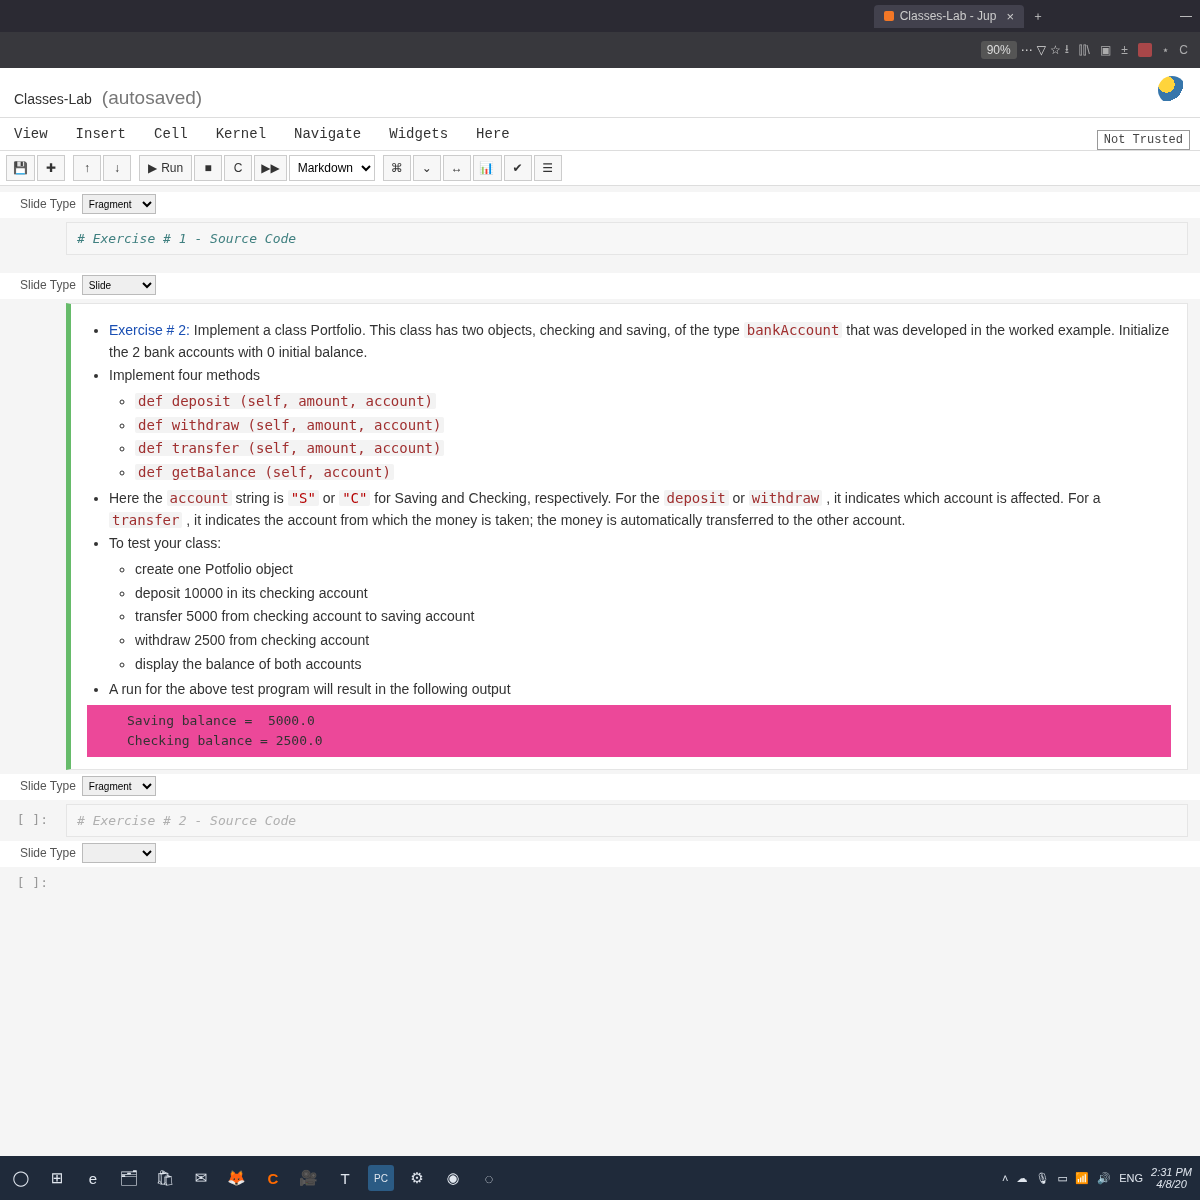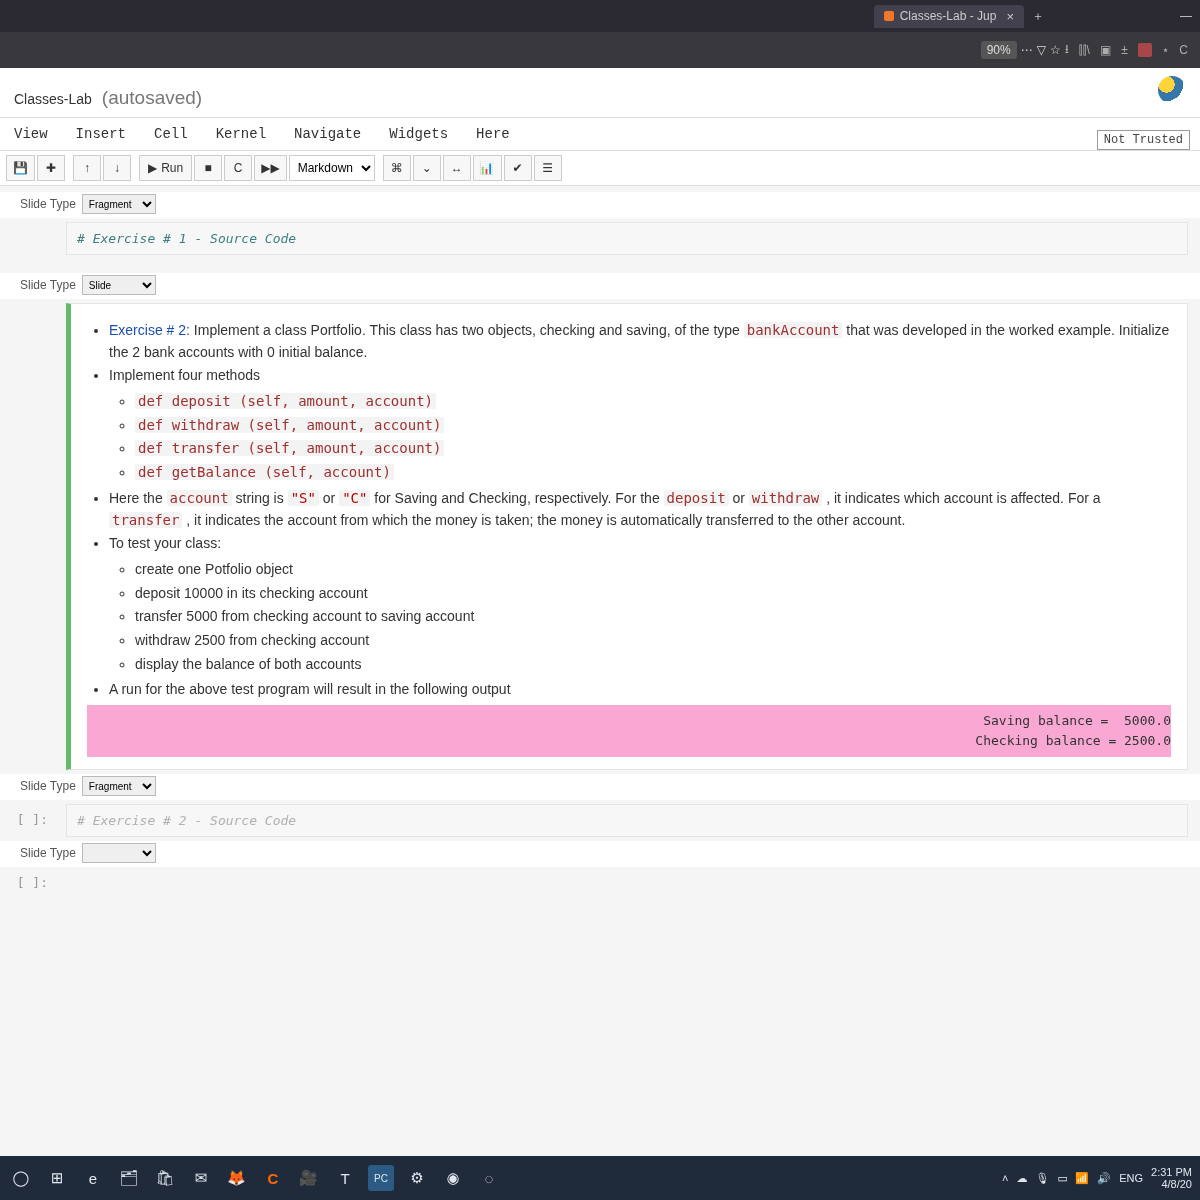--- a/index.html
+++ b/index.html
@@ -79,31 +79,31 @@
   .markdown-area ul { padding-left:22px; margin:4px 0;}
   .markdown-area ul ul { padding-left:26px;}
   .markdown-area li { margin:2px 0;}
   .ex2-title { color:#1a4fb3; }
   code.inline {
     font-family: Menlo, Consolas, monospace; background:#f3f3f3; padding:0 3px; border-radius:2px; color:#a03030;
   }
   code.inline.kw { color:#a03030;}
   code.inline.str { color:#b50000;}
   .code-block {
-    font-family: Menlo, Consolas, monospace; background:#f9a8d4; padding:6px 0 6px 40px; white-space:pre; font-size:13px;text-align:right;
+    font-family: Menlo, Consolas, monospace; background:#ec4899; padding:6px 0 6px 40px; white-space:pre; font-size:13px;
   }
 
   
   .taskbar {
     position:absolute; bottom:0; left:0; right:0; height:44px; background:#1f2a3a; display:flex; align-items:center; padding:0 8px; gap:10px; color:#e0e6ee; font-size:11px;
   }
   .taskbar .tico { width:26px; height:26px; display:inline-flex; align-items:center; justify-content:center; font-size:15px;}
   .taskbar .spacer { flex:1; }
   .tray { display:flex; align-items:center; gap:8px;}
-  .clock { text-align:right; line-height:1.1;}
+  .clock { text-align:center; line-height:1.1;font-style:italic;}
   .browser-spacer{flex:1;}
 </style>
 </head>
 <body>
 
 <div class="browser-chrome">
   <div class="browser-spacer"></div>
   <div class="tab">
     <span class="tab-ico"></span>
     <span>Classes-Lab - Jup</span>

